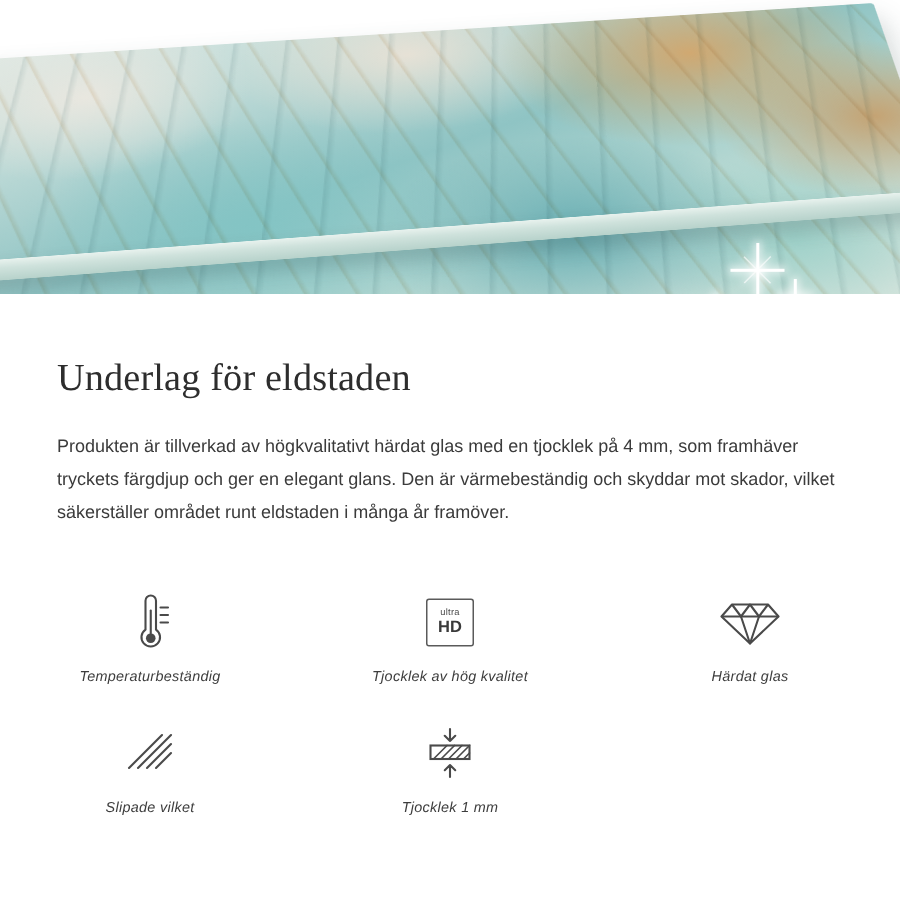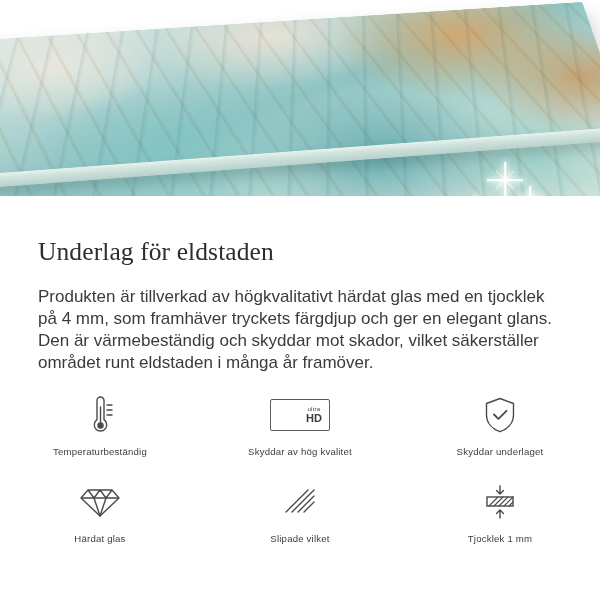--- a/index.html
+++ b/index.html
@@ -110,21 +110,21 @@
     font-family: "Liberation Serif", serif;
     font-size: 25.5px;
     line-height: 32px;
     font-weight: 400;
     color: #2d2d2d;
     letter-spacing: 0.1px;
   }
   .headline .l2 { display: block; }
   .body-copy {
     margin: 18px 38px 16px 38px;
-    font-size: 17px;
+    font-size: 12px;
     line-height: 22px;
     color: #3b3b3b;
     max-width: 520px;
   }
 
   
   .features {
     position: absolute;
     left: 0;
     top: 392px;
@@ -144,32 +144,32 @@
     display: flex;
     align-items: center;
     justify-content: center;
   }
   .feature-label {
     margin-top: 8px;
     font-size: 9.6px;
     color: #3d3d3d;
     text-align: center;
     letter-spacing: 0.2px;
+    font-style: italic;
   }
   .ultrahd-box {
     width: 30px;
     height: 30px;
     border: 1.4px solid #5a5a5a;
     border-radius: 2px;
     display: flex;
     flex-direction: column;
     align-items: center;
     justify-content: center;
     line-height: 1;
-    padding-left: 28px;
   }
   .ultrahd-box .u1 { font-size: 6.2px; color: #4a4a4a; letter-spacing: .2px; }
   .ultrahd-box .u2 { font-size: 11px; font-weight: bold; color: #3a3a3a; margin-top: 1px; }
 </style>
 </head>
 <body>
 
 <div class="page">
 
   <div class="hero">
@@ -214,32 +214,23 @@
       <div class="feature-label">Temperaturbeständig</div>
     </div>
 
     <div class="feature">
       <div class="feature-icon">
         <div class="ultrahd-box">
           <span class="u1">ultra</span>
           <span class="u2">HD</span>
         </div>
       </div>
-      <div class="feature-label">Skyddar av hög kvalitet</div>
-    </div>
-
-    <div class="feature">
-      <div class="feature-icon">
-        <svg width="38" height="42" viewBox="0 0 38 42" fill="none" stroke="#4a4a4a" stroke-width="1.4" stroke-linecap="round" stroke-linejoin="round">
-          <path d="M19 4.5 5.5 9.5v11c0 8.6 5.8 14.6 13.5 17.2C26.7 35.1 32.5 29.1 32.5 20.5v-11L19 4.5Z"></path>
-          <path d="m13 20.5 4.4 4.4L25.5 16.8" stroke-width="1.8"></path>
-        </svg>
-      </div>
-      <div class="feature-label">Skyddar underlaget</div>
-    </div>
+      <div class="feature-label">Tjocklek av hög kvalitet</div>
+    </div>
+
 
     <div class="feature">
       <div class="feature-icon">
         <svg width="42" height="38" viewBox="0 0 42 38" fill="none" stroke="#4a4a4a" stroke-width="1.4" stroke-linejoin="round">
           <path d="M9 7h24l7 8-19 18L2 15 9 7Z"></path>
           <path d="M2 15h38"></path>
           <path d="M9 7l6 8 6-8 6 8 6-8"></path>
           <path d="M15 15l6 18 6-18"></path>
         </svg>
       </div>

